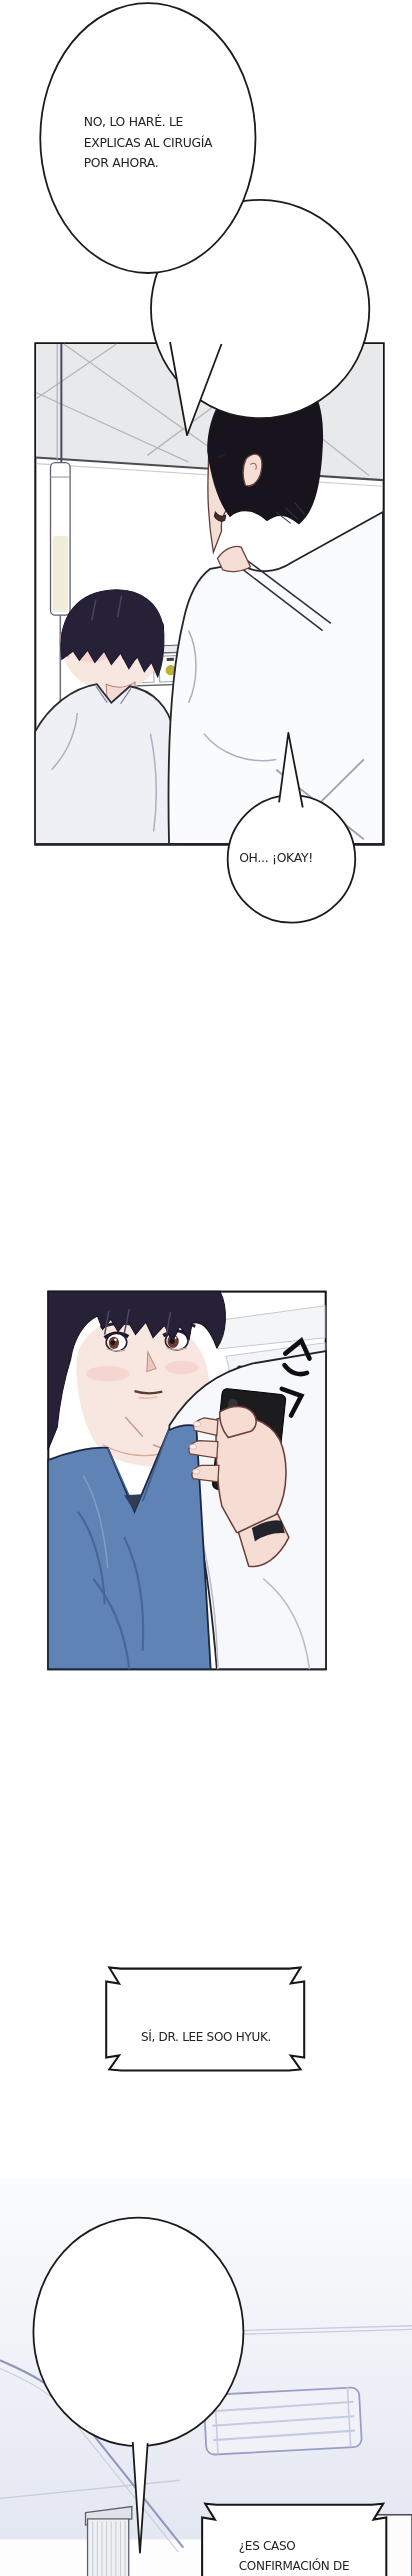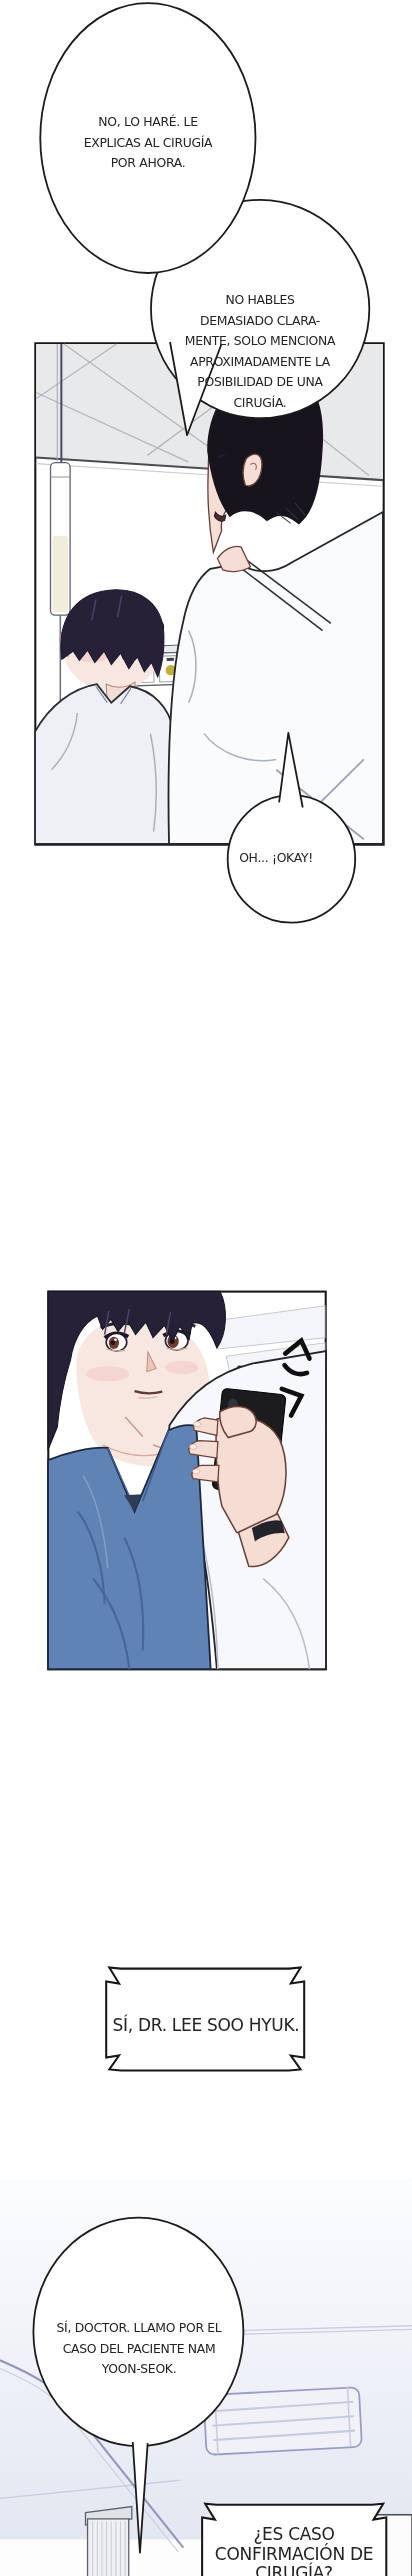--- a/index.html
+++ b/index.html
@@ -1,23 +1,23 @@
 <!DOCTYPE html>
 <html style="font-size:8.2px"><head>
 <meta charset="utf-8">
 <style>
   html,body{margin:0;padding:0;background:#ffffff;}
   #page{position:relative;width:412px;height:3756px;background:#ffffff;overflow:hidden;
         font-family:"DejaVu Sans",sans-serif;}
   .panel,.bub{position:absolute;display:block;}
-  .txt{position:absolute;transform:translate(-50%,-50%);text-align:center;
+  .txt{position:absolute;transform:translate(-50%,-50%);text-align:left;
        font-family:"DejaVu Sans",sans-serif;font-size:12.4px;line-height:20.6px;
        letter-spacing:-0.3px;color:#222326;white-space:nowrap;}
   .txt .ln{display:block;}
-  .txt.small{font-size:17px;line-height:19.6px;}
+  .txt.small{font-size:12px;line-height:19.6px;margin-top:12px;}
 </style>
 </head>
 <body>
 
 <div id="page">
 
   <svg class="panel" style="left:34px;top:342px" width="351" height="504" viewBox="0 0 681 978">
     <rect x="2.5" y="2.5" width="676" height="973" fill="#ffffff" stroke="#16161a" stroke-width="4"></rect>
     <g>
       <polygon points="4,4 677,4 677,268 4,224" fill="#e7e9eb"></polygon>
@@ -408,39 +408,26 @@
 
   <svg class="bub" style="left:194px;top:2496px" width="203" height="118" viewBox="0 0 394 230">
     <path d="M43,17 L346,17 L368,15 L349,46 L374,42 L374,188 L349,184 L368,211 L345,213 L44,213 L21,211 L40,184 L15,188 L15,42 L40,46 L21,15 Z" fill="#ffffff" stroke="#171717" stroke-width="4" stroke-linejoin="miter"></path>
   </svg>
 
   <div class="txt" style="left:148px;top:143px">
     <span class="ln">NO, LO HARÉ. LE</span>
     <span class="ln">EXPLICAS AL CIRUGÍA</span>
     <span class="ln">POR AHORA.</span>
   </div>
-  <div class="txt" style="left:260px;top:352px">
-    <span class="ln">NO HABLES</span>
-    <span class="ln">DEMASIADO CLARA-</span>
-    <span class="ln">MENTE, SOLO MENCIONA</span>
-    <span class="ln">APROXIMADAMENTE LA</span>
-    <span class="ln">POSIBILIDAD DE UNA</span>
-    <span class="ln">CIRUGÍA.</span>
-  </div>
   <div class="txt" style="left:276px;top:858px">
     <span class="ln">OH... ¡OKAY!</span>
   </div>
   <div class="txt small" style="left:206px;top:2026px">
     <span class="ln">SÍ, DR. LEE SOO HYUK.</span>
   </div>
-  <div class="txt" style="left:139px;top:2349px">
-    <span class="ln">SÍ, DOCTOR. LLAMO POR EL</span>
-    <span class="ln">CASO DEL PACIENTE NAM</span>
-    <span class="ln">YOON-SEOK.</span>
-  </div>
   <div class="txt small" style="left:294px;top:2554px">
     <span class="ln">¿ES CASO</span>
     <span class="ln">CONFIRMACIÓN DE</span>
     <span class="ln">CIRUGÍA?</span>
   </div>
 
 </div>
 
 
 </body></html>

